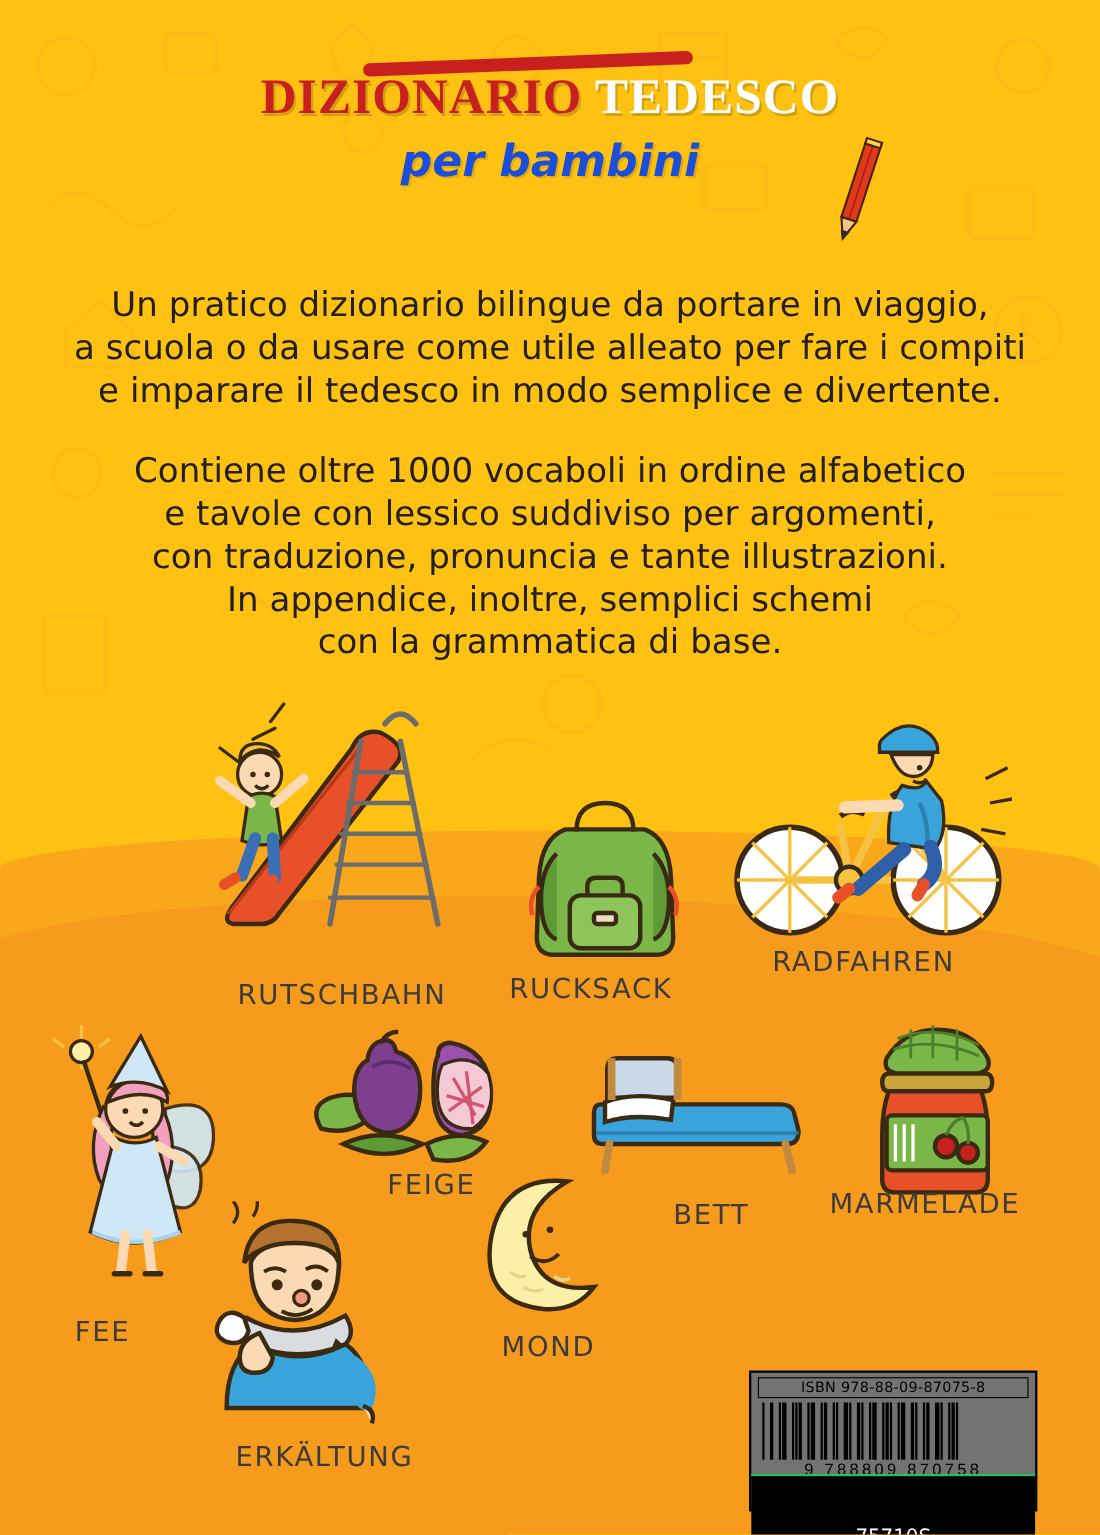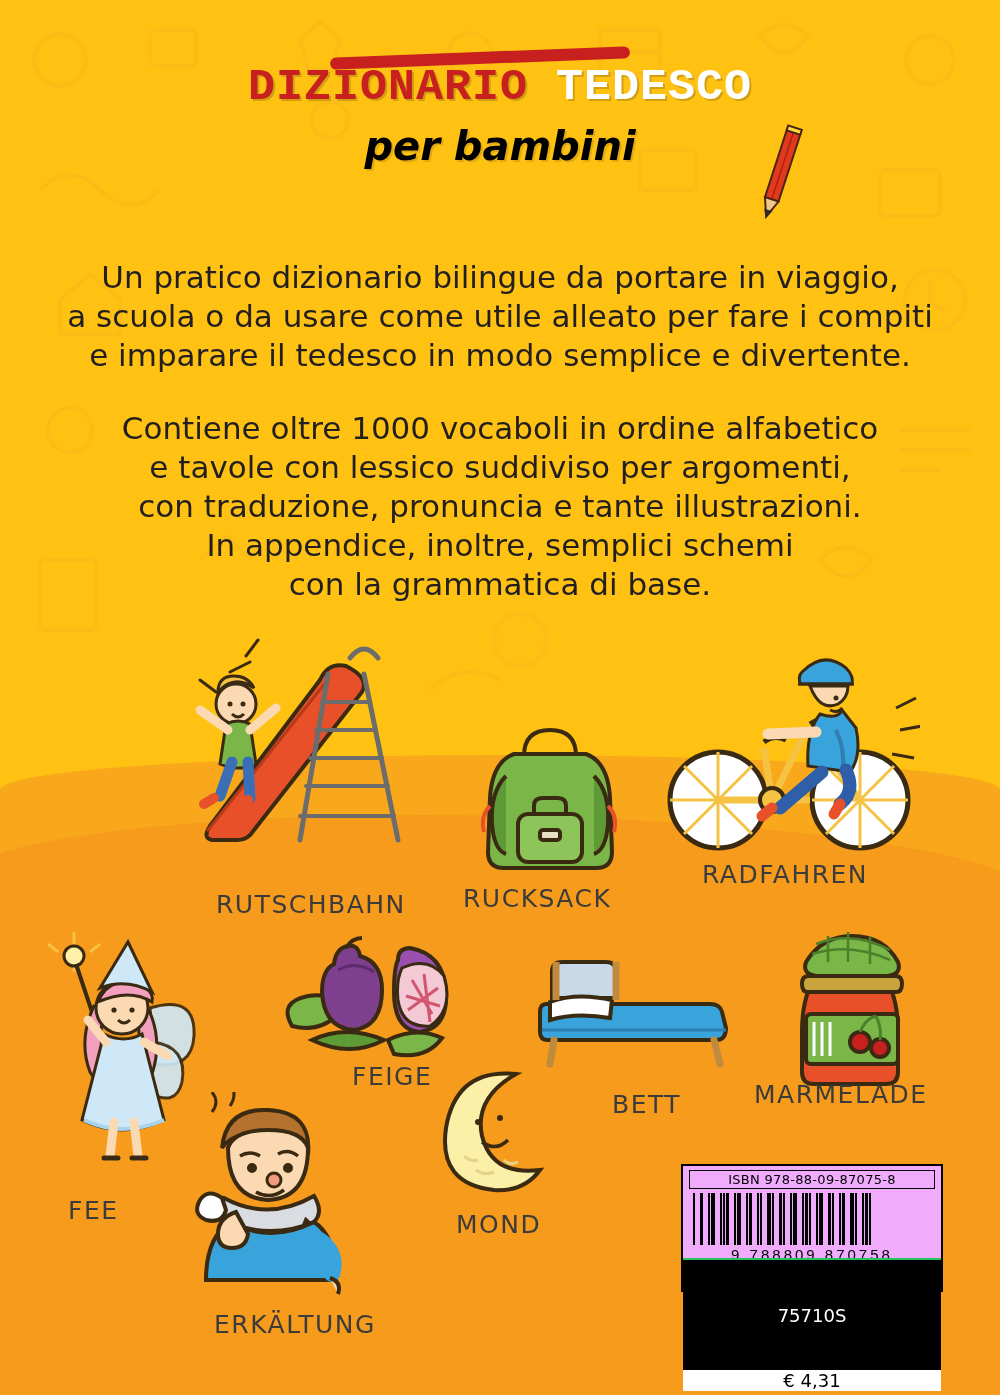--- a/index.html
+++ b/index.html
@@ -42,40 +42,40 @@
 
   
   .title-block {
     position: absolute;
     top: 62px;
     left: 0;
     width: 1000px;
     text-align: center;
   }
   .title-line1 {
-    font-family: Liberation Mono, monospace;
+    font-family: Liberation Serif, serif;
     font-weight: bold;
     font-size: 45px;
     letter-spacing: 1px;
     white-space: nowrap;
   }
   .t-dizionario {
     color: #C8201E;
     text-shadow: 2px 2px 0 rgba(0,0,0,0.18);
   }
   .t-tedesco {
     color: #FFFFFF;
     text-shadow: 2px 2px 0 rgba(0,0,0,0.18);
   }
   .title-line2 {
     position: relative;
     margin-top: 10px;
     font-weight: bold;
     font-size: 40px;
-    color: #000000;
+    color: #1d4ed8;
     font-style: italic;
     text-shadow: 2px 2px 0 rgba(0,0,0,0.12);
   }
   .underline-swoosh {
     position: absolute;
     left: 330px;
     top: 52px;
     width: 300px;
     height: 12px;
     background: #C8201E;
@@ -113,24 +113,24 @@
     font-size: 25px;
     color: #3B3B3B;
     letter-spacing: 1.5px;
     white-space: nowrap;
   }
 
   
   .barcode-box {
     position: absolute;
     left: 681px;
-    top: 1164px;
+    top: 1246px;
     width: 262px;
     height: 128px;
-    background: #f0abfc;
+    background: #737373;
     border: 2px solid #000;
     box-sizing: border-box;
     padding: 4px 6px 0 6px;
   }
   .isbn-text {
     font-family: "DejaVu Sans", sans-serif;
     font-size: 13px;
     color: #000;
     text-align: center;
     letter-spacing: .3px;

